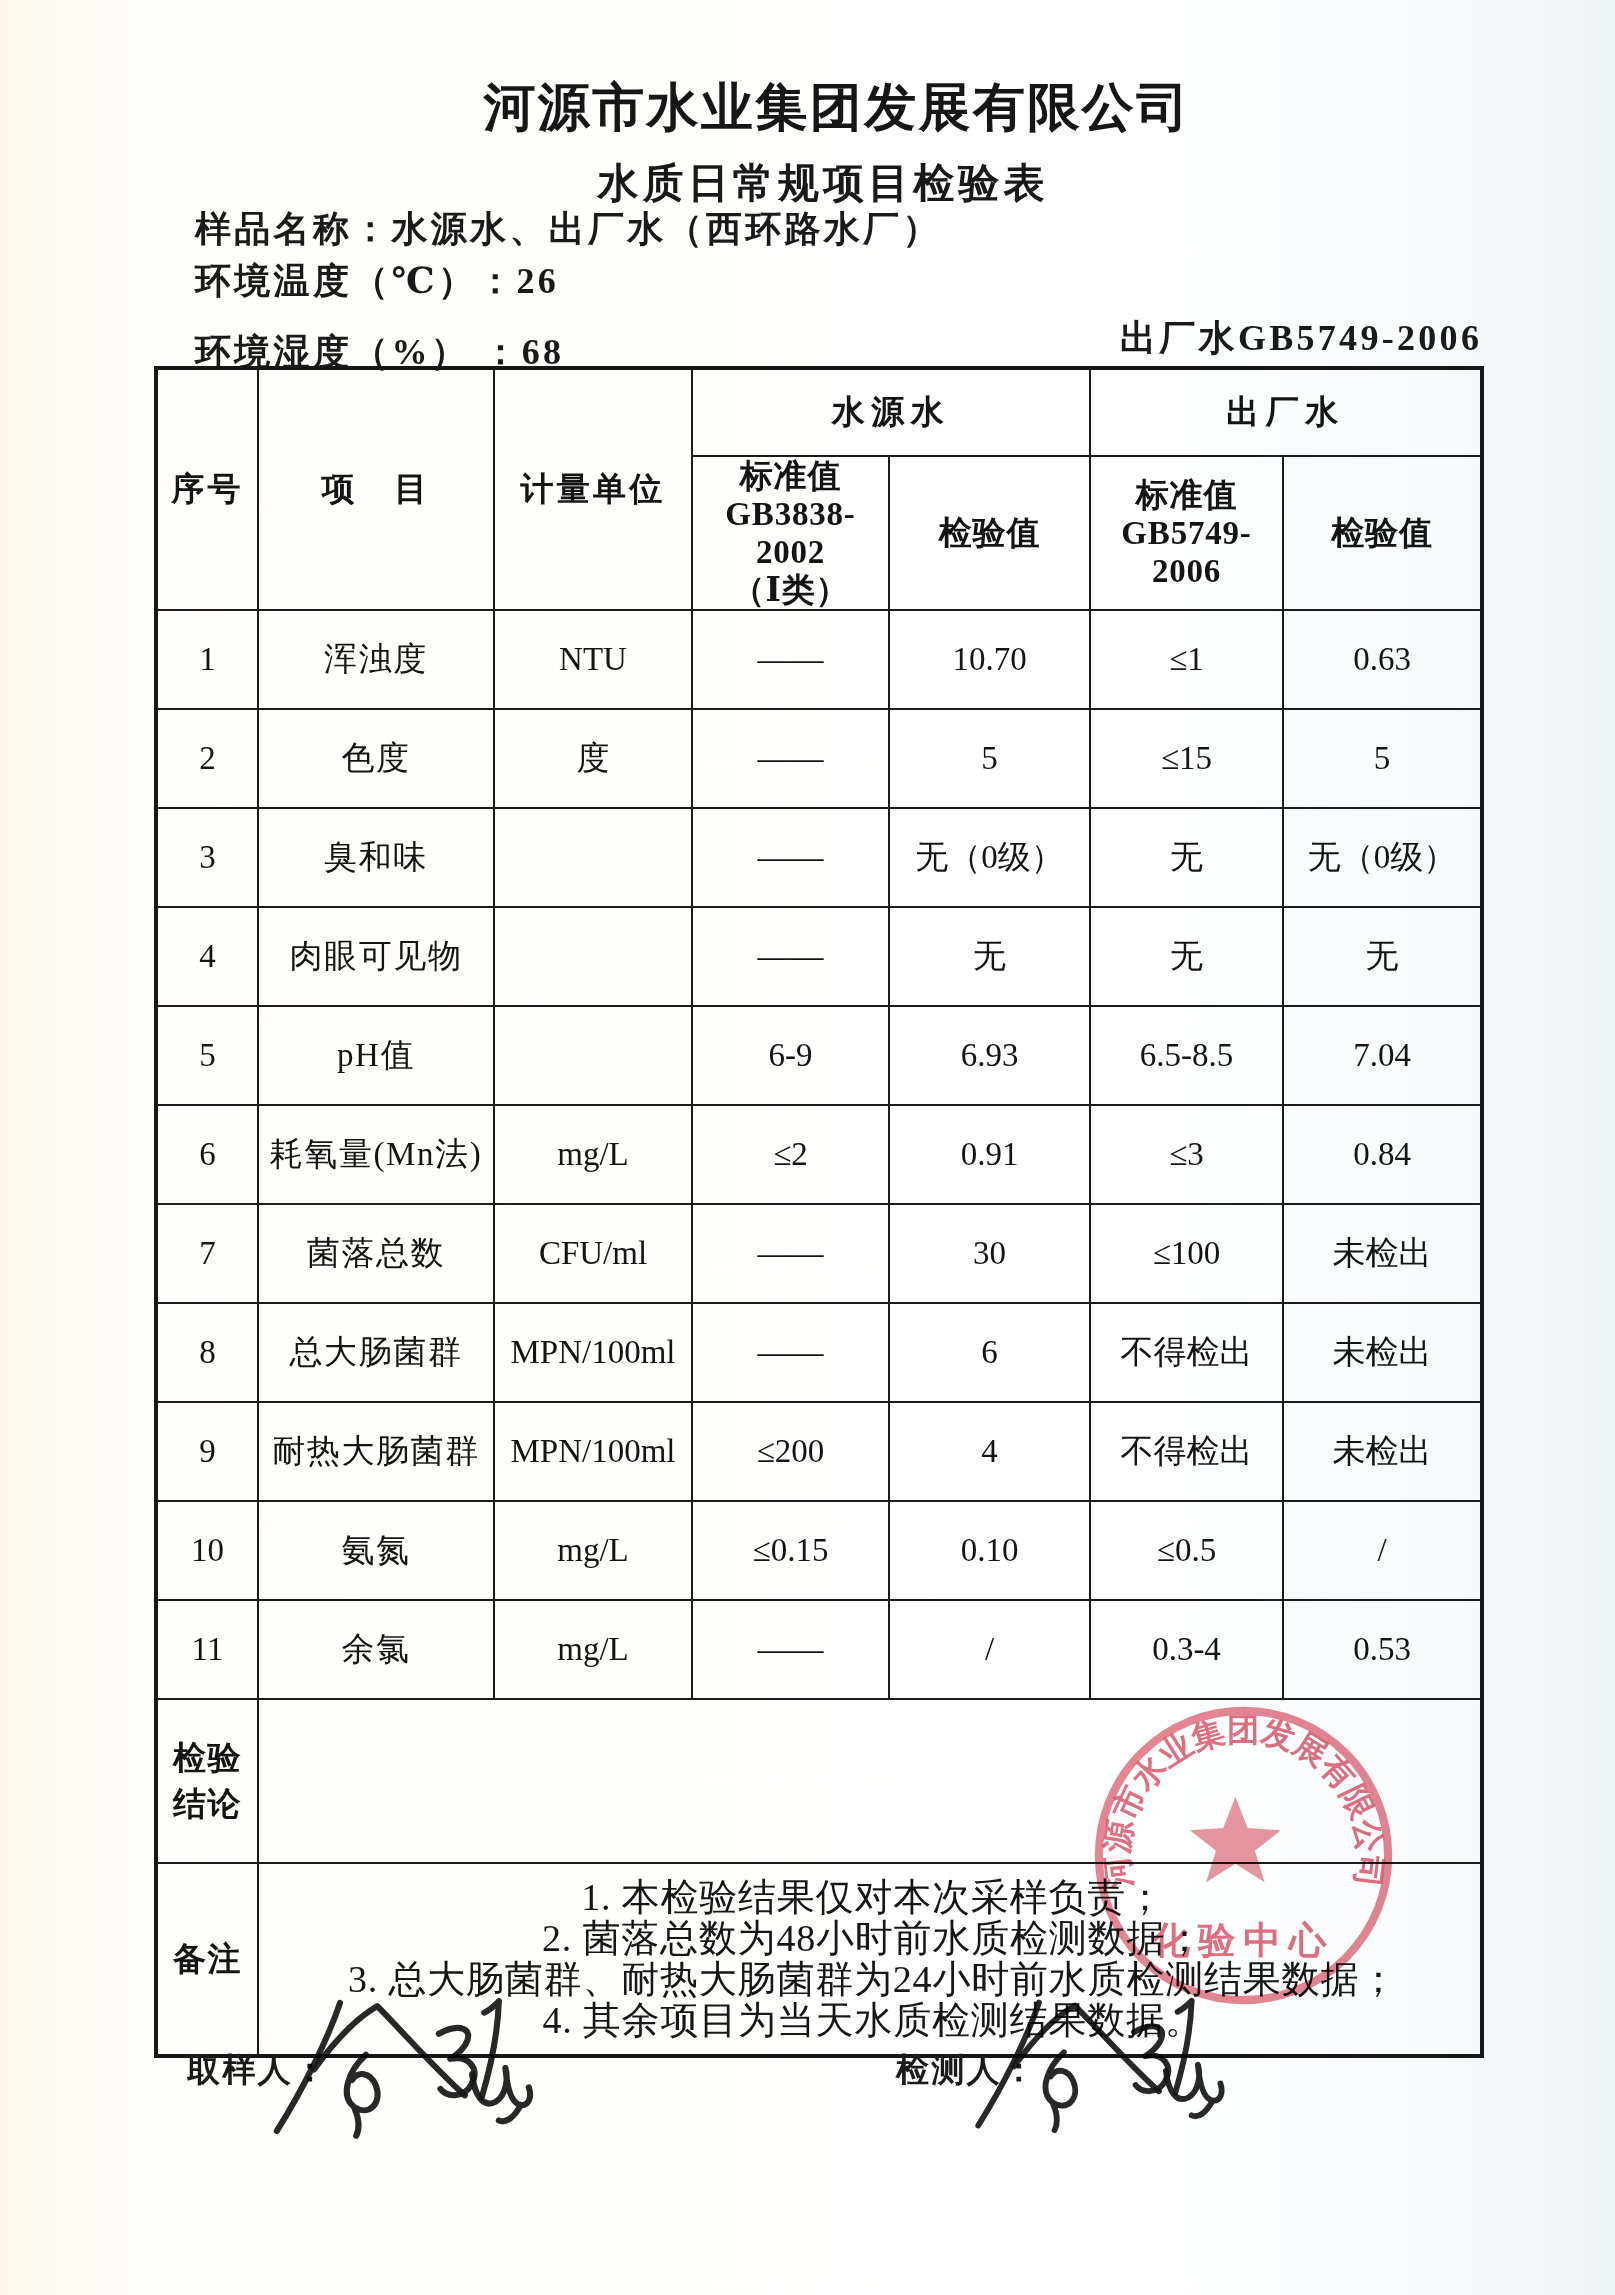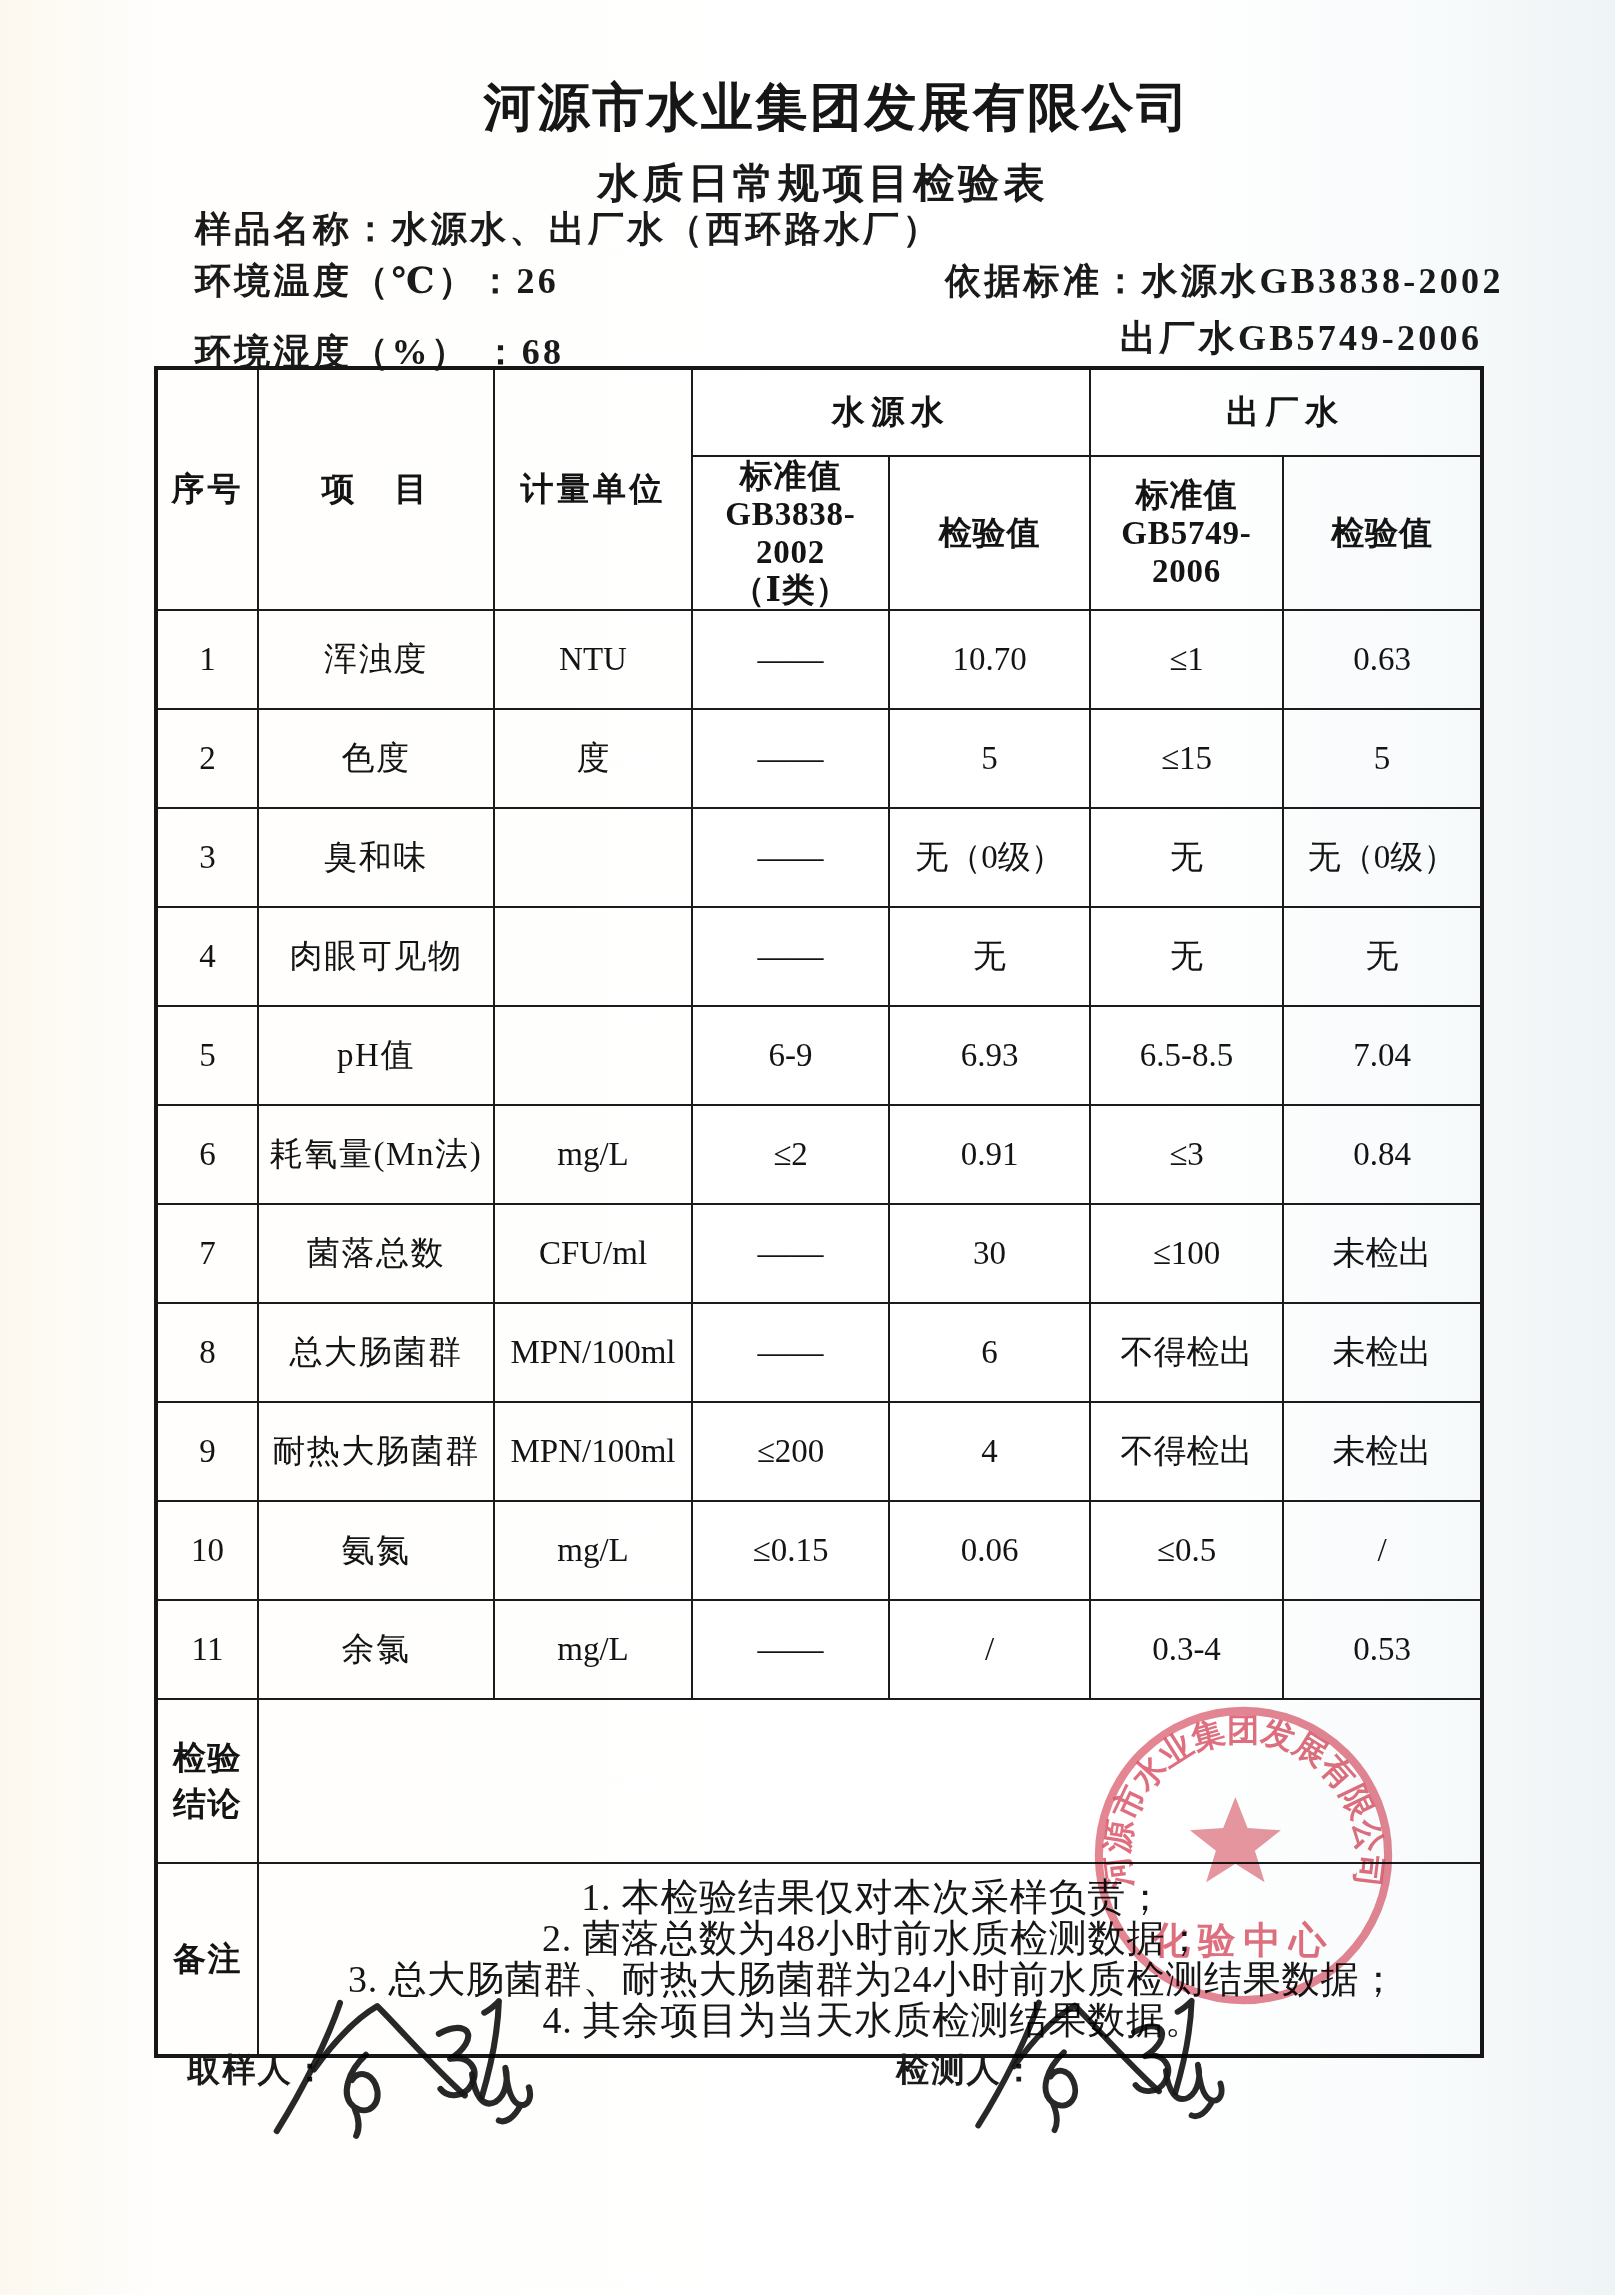--- a/index.html
+++ b/index.html
@@ -64,21 +64,20 @@
 </head>
 <body>
 
 <div class="page">
 
   <div class="abs company-title">河源市水业集团发展有限公司</div>
   <div class="abs form-title">水质日常规项目检验表</div>
 
   <div class="abs meta-line m-sample">样品名称：水源水、出厂水（西环路水厂）</div>
   <div class="abs meta-line m-temp">环境温度（℃）：26</div>
-  <div class="abs meta-line m-std1">依据标准：水源水GB3838-2002</div>
   <div class="abs meta-line m-hum">环境湿度（%） ：68</div>
   <div class="abs meta-line m-std2">出厂水GB5749-2006</div>
 
   <table class="report">
     <colgroup>
       <col style="width:102px">
         <col style="width:236px">
         <col style="width:198px">
       <col style="width:197px">
         <col style="width:201px">
@@ -183,21 +182,21 @@
           <td>≤200</td>
           <td>4</td>
           <td>不得检出</td>
           <td>未检出</td>
         </tr>
         <tr>
           <td>10</td>
           <td class="item-cell">氨氮</td>
           <td>mg/L</td>
           <td>≤0.15</td>
-          <td>0.06</td>
+          <td>0.10</td>
           <td>≤0.5</td>
           <td>/</td>
         </tr>
         <tr>
           <td>11</td>
           <td class="item-cell">余氯</td>
           <td>mg/L</td>
           <td>——</td>
           <td>/</td>
           <td>0.3-4</td>

